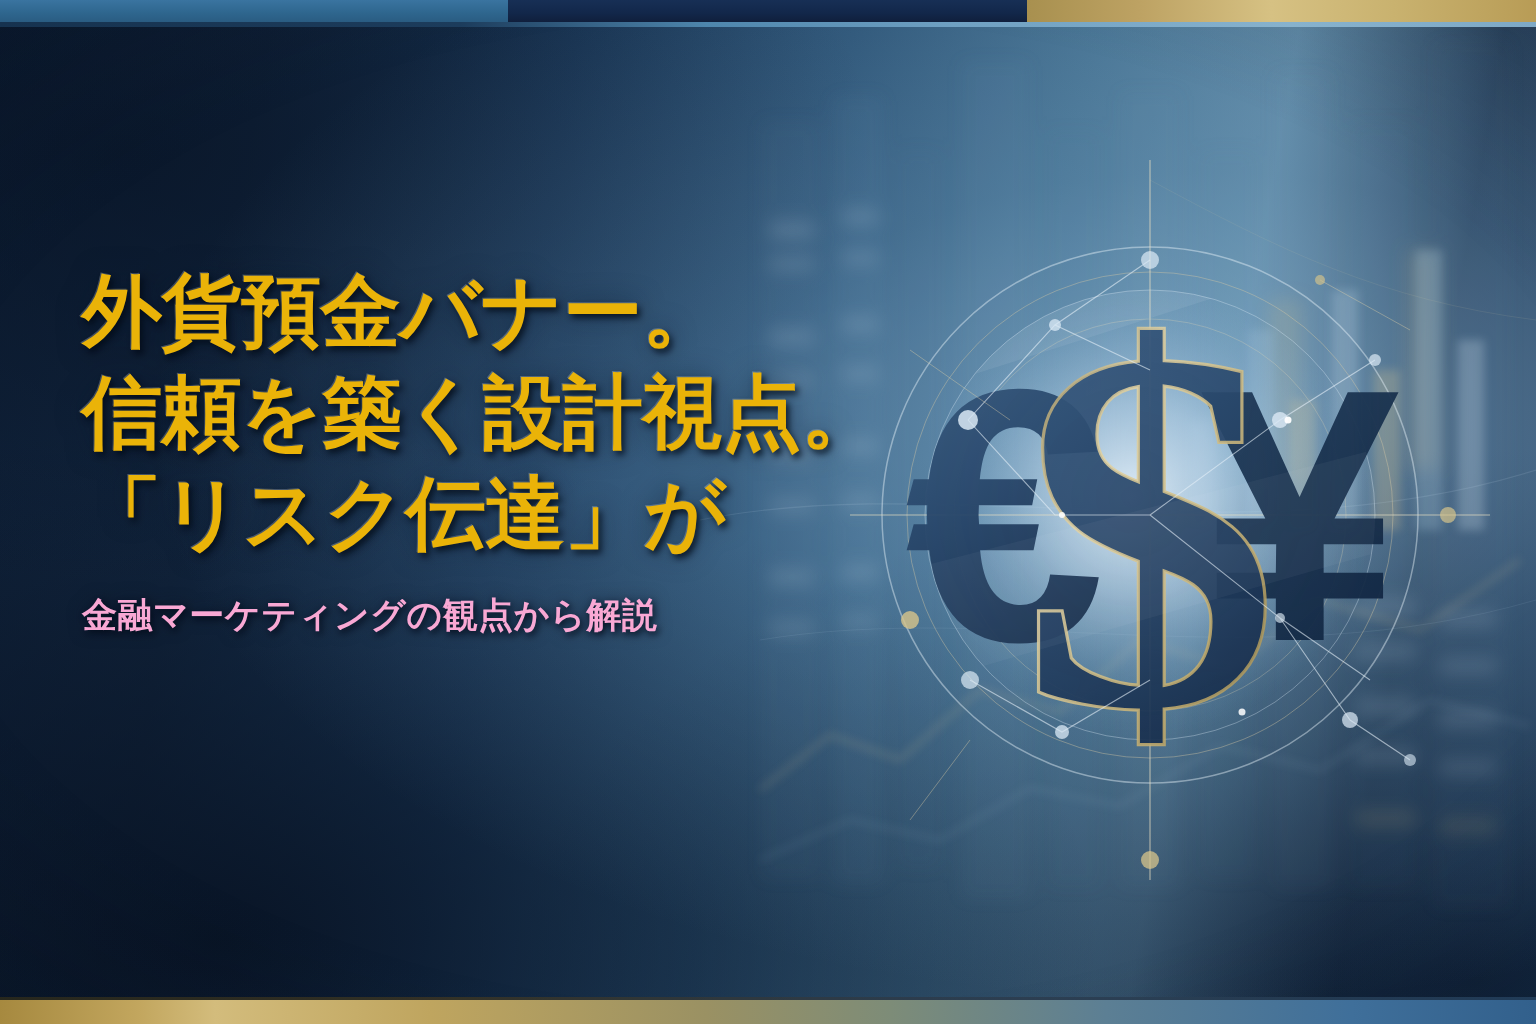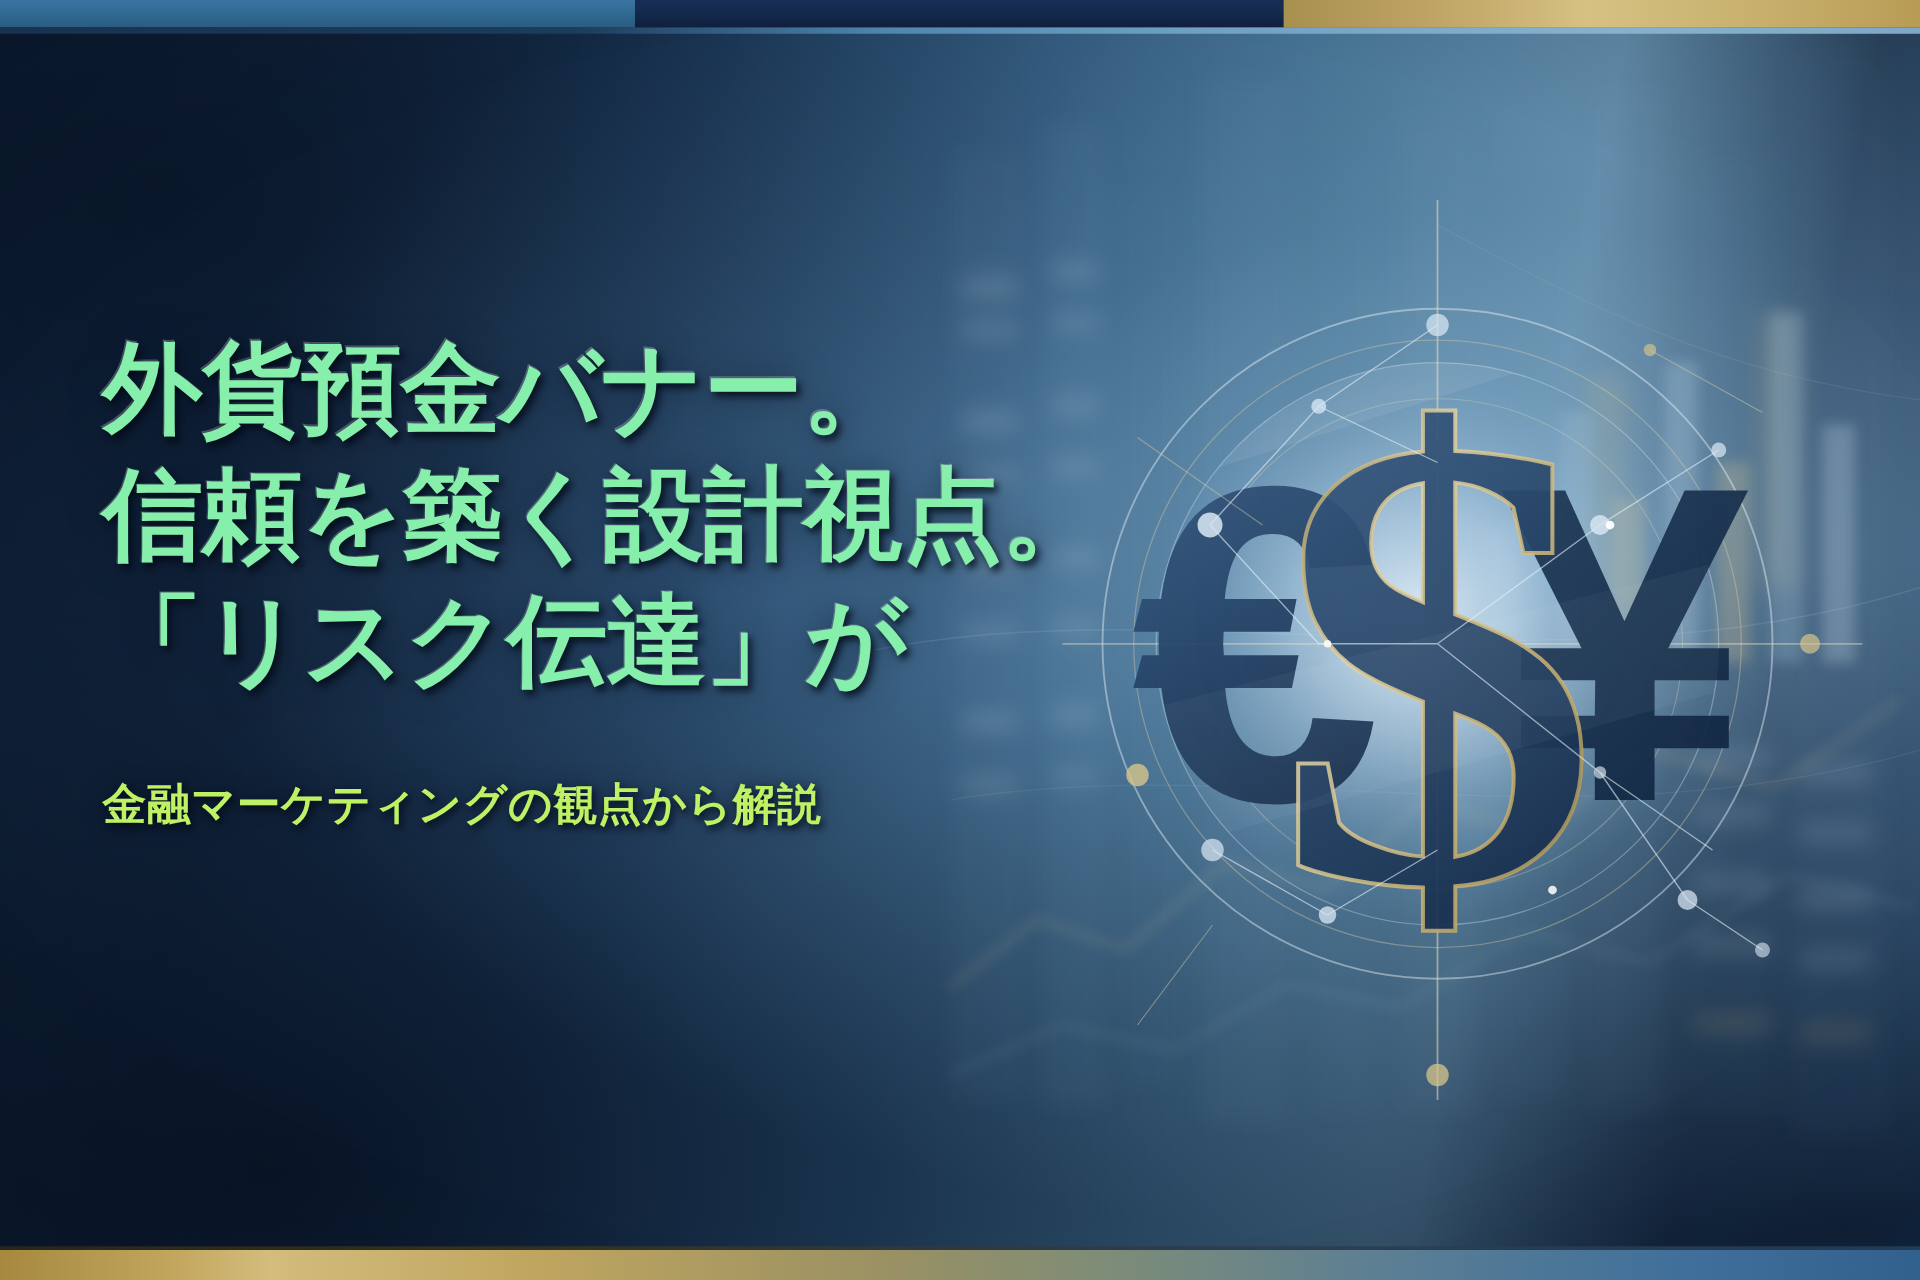--- a/index.html
+++ b/index.html
@@ -65,36 +65,36 @@
   .bottom-edge{position:absolute;left:0;bottom:24px;width:1536px;height:3px;
     background:linear-gradient(90deg,#2c2a1c 0%,#3a3524 30%,#2d3b4a 60%,#24415e 100%);opacity:.85;}
 
   
   .copy{
     position:absolute;left:82px;top:262px;width:880px;
     z-index:8;
   }
   .headline{
     font-family:"Liberation Serif","DejaVu Serif",serif;
-    color:#86efac;
+    color:#eab308;
     font-size:80px;
     font-weight:700;
     line-height:1.26;
     letter-spacing:-.5px;
     text-shadow:
        3px 4px 6px rgba(3,10,22,.78),
        0 0 26px rgba(10,26,48,.55),
       -1px -1px 0 rgba(255,255,255,.28);
     white-space:nowrap;
   }
   .headline .ln{display:block;}
   .subline{
-    margin-top:56px;
+    margin-top:28px;
     font-family:Liberation Mono, monospace;
-    color:#bef264;
+    color:#f9a8d4;
     font-size:35px;
     font-weight:700;
     letter-spacing:.5px;
     text-shadow:2px 3px 6px rgba(3,10,22,.85), 0 0 16px rgba(8,22,42,.6);
     white-space:nowrap;
   }
 
   
   .emblem{
     position:absolute;left:850px;top:120px;width:640px;height:790px;z-index:6;

